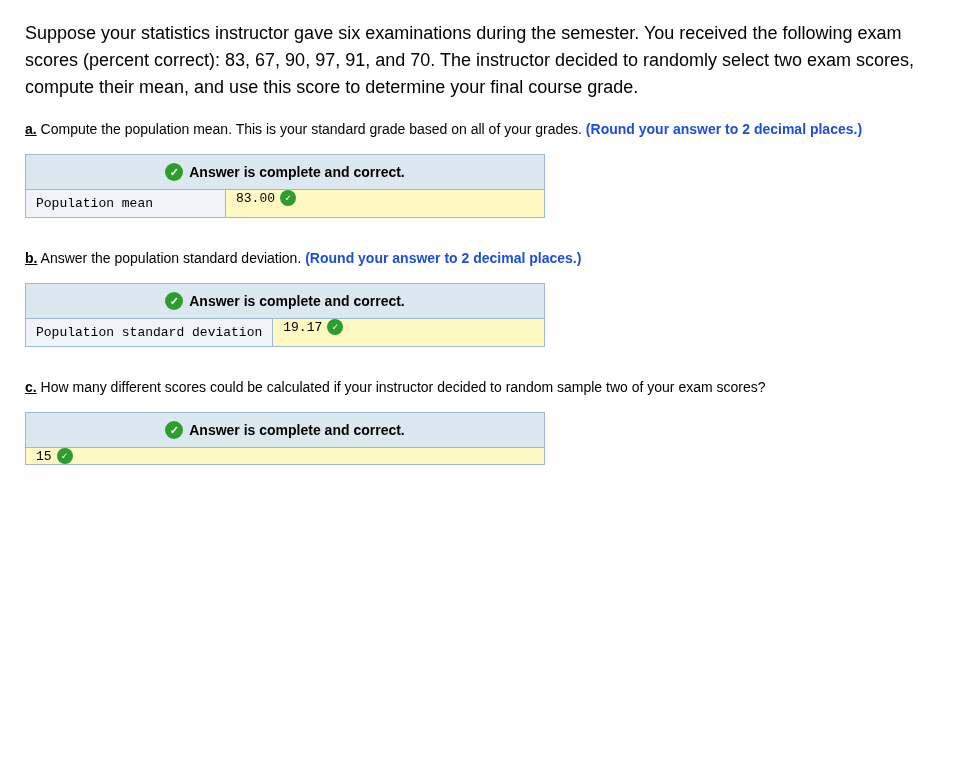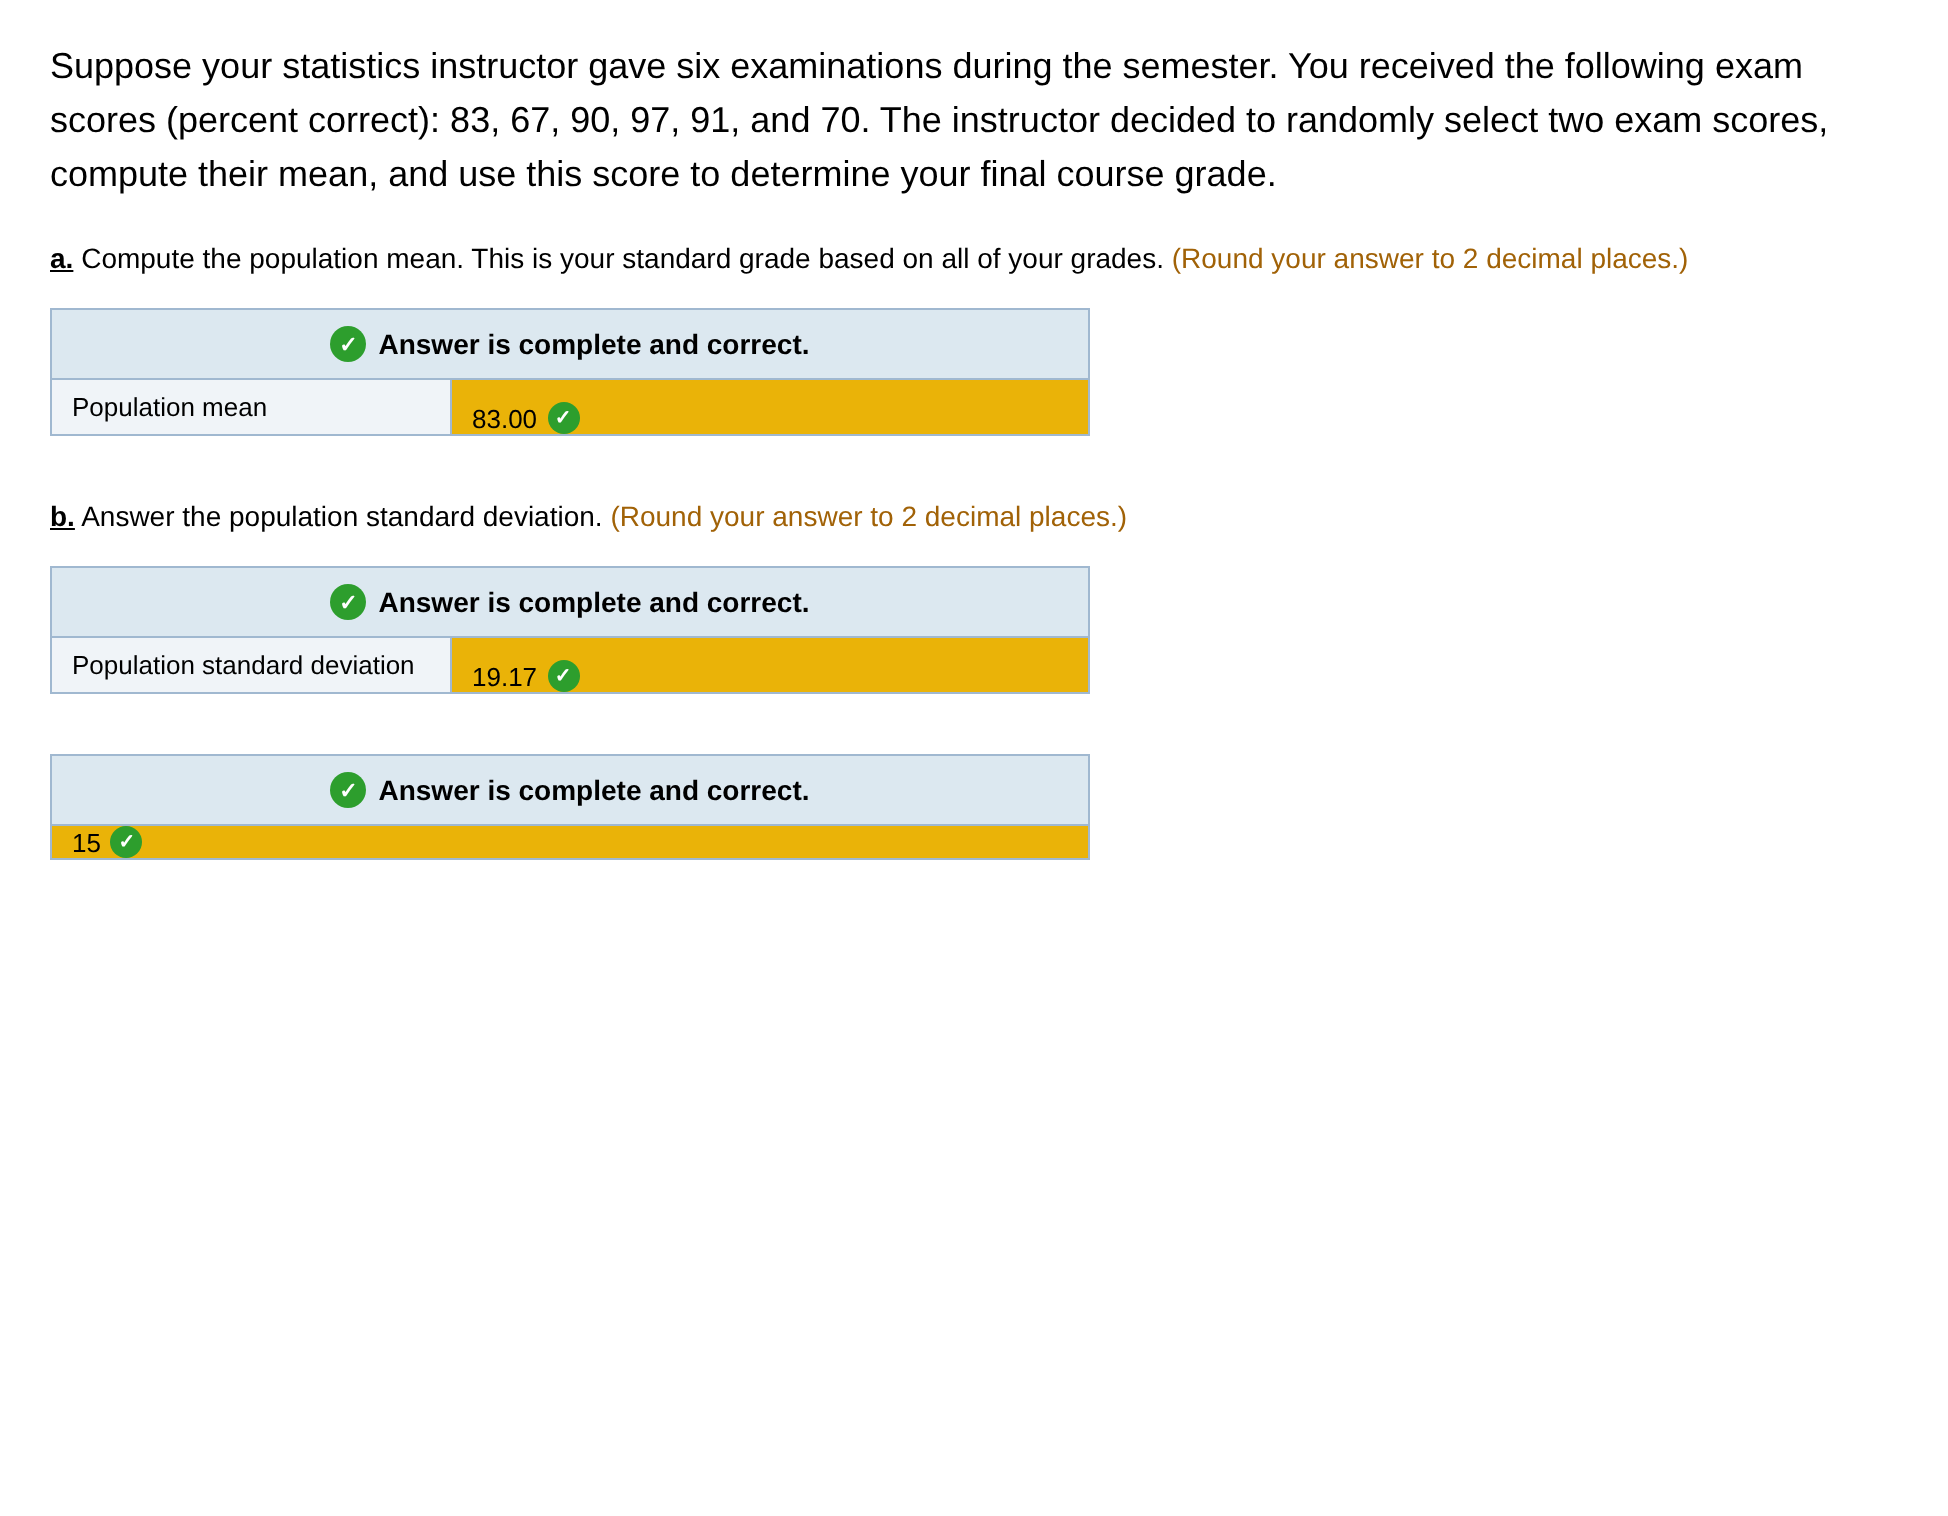--- a/index.html
+++ b/index.html
@@ -33,22 +33,22 @@
       margin-bottom: 14px;
       font-size: 14px;
     }
 
     .question-label {
       font-weight: bold;
       text-decoration: underline;
     }
 
     .round-note {
-      color: #a16207;
-      font-weight: normal;
+      color: #1d4ed8;
+      font-weight: bold;
     }
 
     .answer-box {
       border: 1px solid #a0b8d0;
       background: #dce8f0;
       display: inline-block;
       width: 520px;
       margin-bottom: 6px;
     }
 
@@ -74,22 +74,23 @@
       background: #2d9e2d;
       border-radius: 50%;
       color: white;
       font-size: 11px;
       font-weight: bold;
       flex-shrink: 0;
     }
 
     .answer-row {
       display: flex;
-      align-items: flex-end;
-      background: #eab308;
+      align-items: flex-start;
+      background: #fef9c3;
+      font-family: Liberation Mono, monospace;
     }
 
     .answer-label-cell {
       padding: 6px 10px;
       font-size: 13px;
       color: #000;
       border-right: 1px solid #a0b8d0;
       min-width: 200px;
       background: #f0f4f8;
     }
@@ -163,20 +164,23 @@
       <div class="answer-label-cell">Population standard deviation</div>
       <div class="answer-value-cell">
         <span>19.17</span>
         <span class="value-check">✓</span>
       </div>
     </div>
   </div>
 </div>
 
 <div class="question-block">
+  <p class="question-text">
+    <span class="question-label">c.</span><span> How many different scores could be calculated if your instructor decided to random sample two of your exam scores?</span><span class="round-note"></span>
+  </p>
 
   <div class="section-spacer"></div>
 
   <div class="answer-box">
     <div class="answer-header">
       <span class="check-circle">✓</span>
       <span>Answer is complete and correct.</span>
     </div>
     <div class="answer-row">
       <div class="answer-value-cell">

